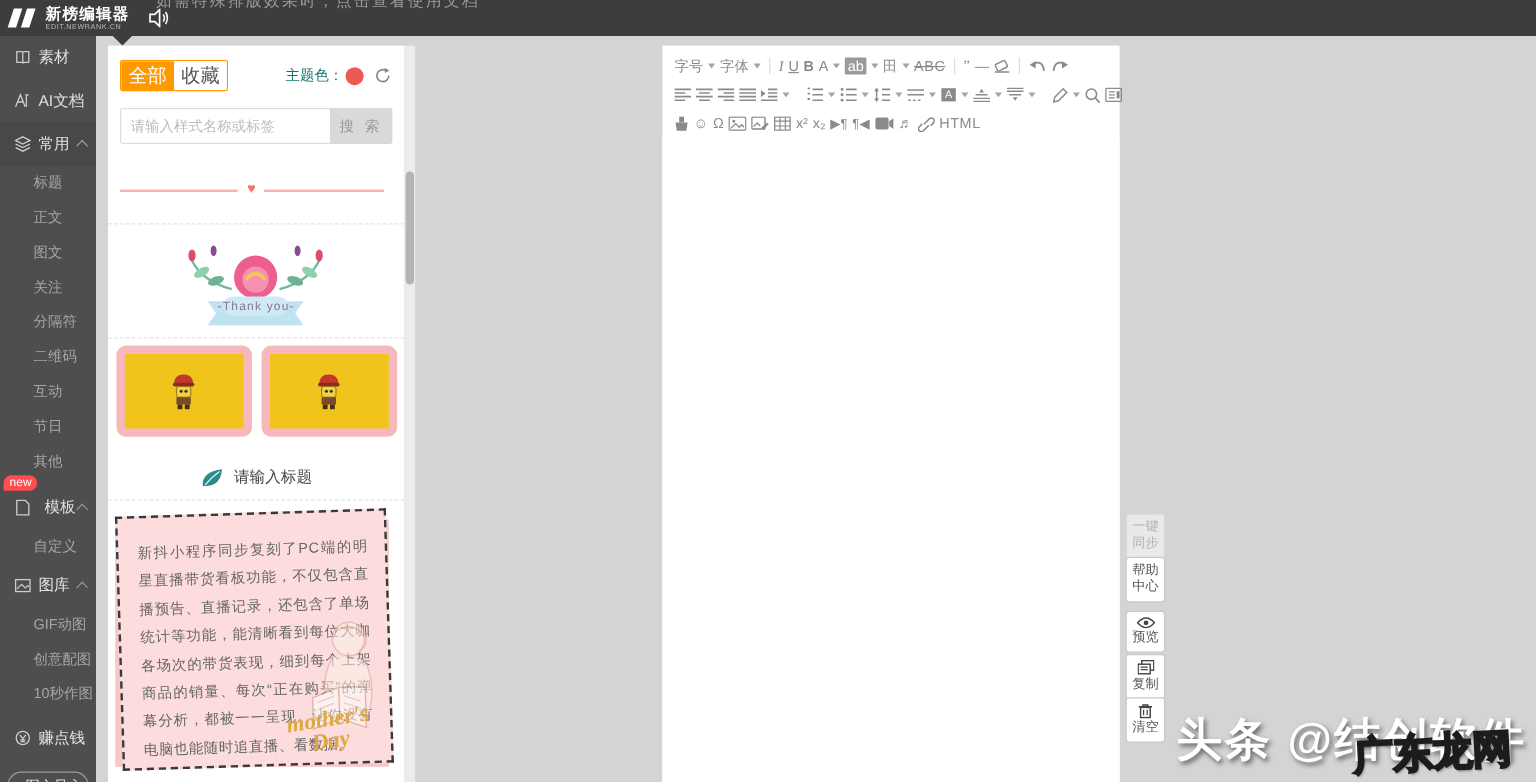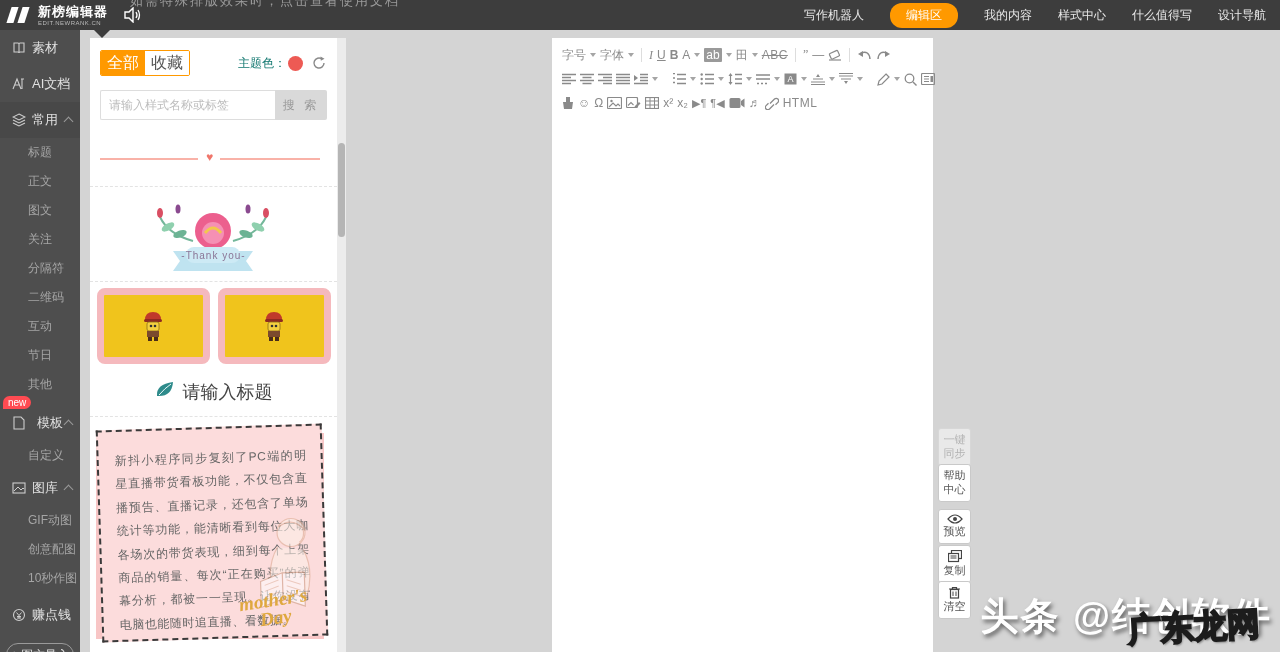--- a/index.html
+++ b/index.html
@@ -41,21 +41,21 @@
   .search-input::placeholder{color:#bdbdbd}
   .search-btn{width:52px;height:30px;background:#d9d9d9;color:#999;font-size:12px;border:none;border-radius:0 2px 2px 0;letter-spacing:3px;cursor:pointer}
   .sep{border-top:1px dashed #e3e3e3}
   .item-divider{height:54px;position:relative;cursor:pointer}
   .item-divider .line{position:absolute;top:26px;height:2px;background:#f9b2a8}
   .item-divider .heart{position:absolute;top:18px;left:116px;color:#f0766b;font-size:12px}
   .item-flower{height:94px;position:relative;cursor:pointer}
   .ribbon-text{position:absolute;left:0;right:0;top:63px;text-align:center;font-size:10px;color:#8a7596;letter-spacing:1px}
   .item-cards{height:92px;display:flex;justify-content:center;gap:8px;padding-top:6px;cursor:pointer}
   .ycard{width:113px;height:76px;background:#f0c41c;border:7px solid #f5b9bd;border-radius:8px;box-sizing:border-box;display:flex;align-items:center;justify-content:center}
-  .item-title{height:36px;display:flex;justify-content:center;font-size:18px;color:#444;cursor:pointer}
+  .item-title{height:36px;display:flex;align-items:center;justify-content:center;font-size:13px;color:#444;cursor:pointer}
   .item-title svg{margin-right:8px}
   .item-card{position:relative;height:226px;margin-top:6px;cursor:pointer}
   .card-back{position:absolute;left:6px;top:10px;width:228px;height:206px;background:#f8c6c6}
   .card-front{position:absolute;left:9px;top:4px;width:226px;height:212px;background:#fcdcdc;border:2px dashed #3a3a3a;transform:rotate(-1.8deg);box-sizing:border-box;padding:18px 14px 0 16px}
   .card-front p{margin:0;font-size:12px;color:#666;line-height:1.95;letter-spacing:.5px;text-align:justify}
   .card-illu{position:absolute;right:0px;bottom:14px;opacity:.55}
   .card-sign{position:absolute;right:8px;bottom:8px;width:86px;text-align:center;font-family:"Liberation Serif","DejaVu Serif",serif;font-style:italic;font-weight:bold;font-size:19px;line-height:.95;color:#dfa83f;transform:rotate(-7deg)}
   .scrolltrack{position:absolute;left:337px;top:38px;width:9px;bottom:0;background:#ececec}
   .scrollthumb{position:absolute;left:1px;top:105px;width:7px;height:94px;background:#b5b5b5;border-radius:4px;cursor:pointer}
   
@@ -101,28 +101,20 @@
       <div class="logo-sub">EDIT.NEWRANK.CN</div>
     </div>
   </div>
   <span class="speaker">
     <svg width="18" height="16" viewBox="0 0 18 16">
         <polygon points="1,5 5,5 9,1 9,15 5,11 1,11" fill="none" stroke="#fff" stroke-width="1.4"></polygon>
         <path d="M12 5 q2 3 0 6 M14 3 q3 5 0 10" fill="none" stroke="#fff" stroke-width="1.3"></path>
       </svg>
   </span>
   <div class="announce">如需特殊排版效果时，点击查看使用文档</div>
-  <div class="topnav">
-    <span class="nav-item">写作机器人</span>
-    <span class="nav-item active">编辑区</span>
-    <span class="nav-item">我的内容</span>
-    <span class="nav-item">样式中心</span>
-    <span class="nav-item">什么值得写</span>
-    <span class="nav-item">设计导航</span>
-  </div>
 </div>
 <div class="notch"></div>
 
 <div class="sidebar">
   <div class="sb-item">
     <svg width="14" height="14" viewBox="0 0 14 14">
         <path d="M2 2 h4 a1 1 0 0 1 1 1 v9 a1 1 0 0 0 -1 -1 h-4 z M12 2 h-4 a1 1 0 0 0 -1 1 v9 a1 1 0 0 1 1 -1 h4 z" fill="none" stroke="#cdcdcd" stroke-width="1.1"></path>
       </svg>
     <span>素材</span>
   </div>

